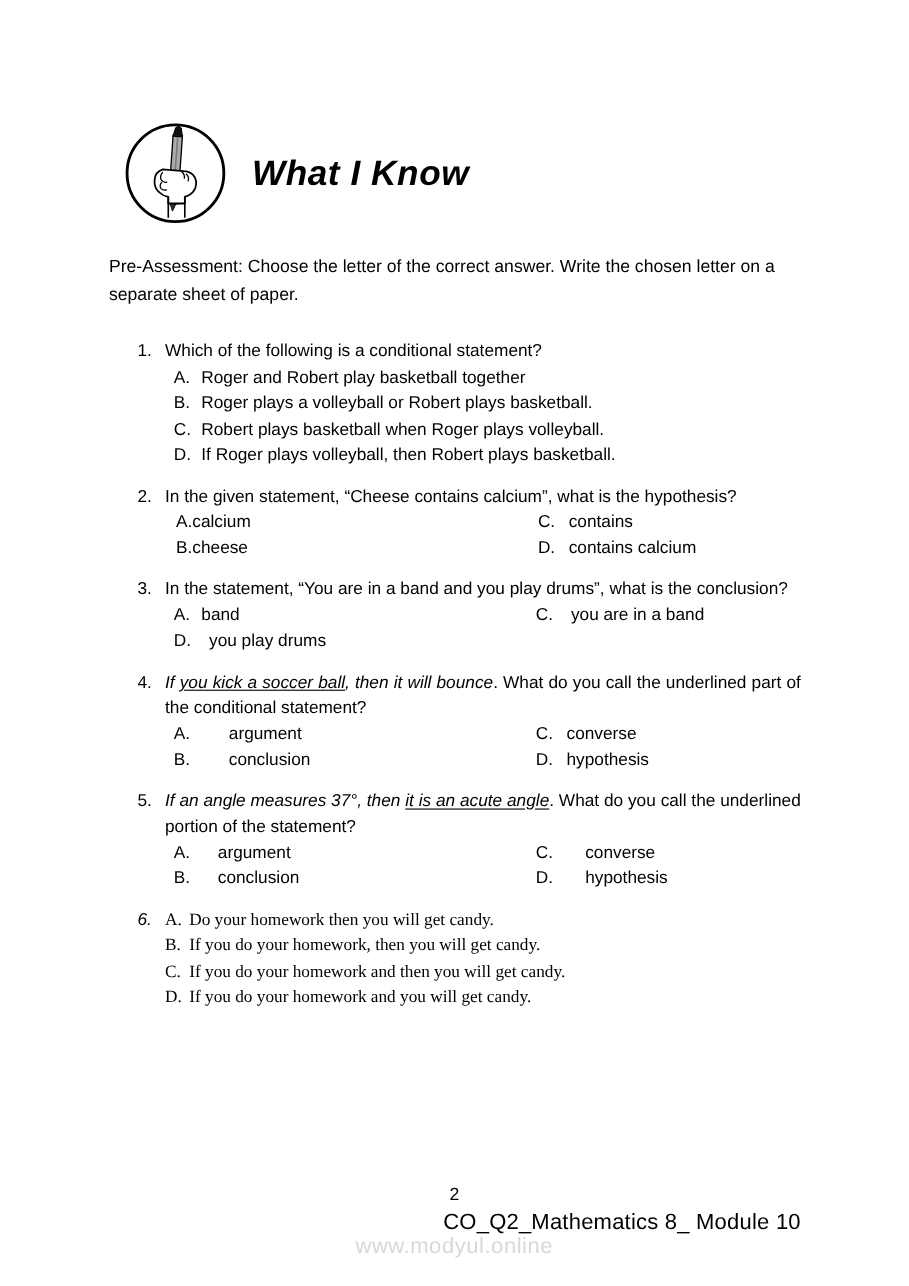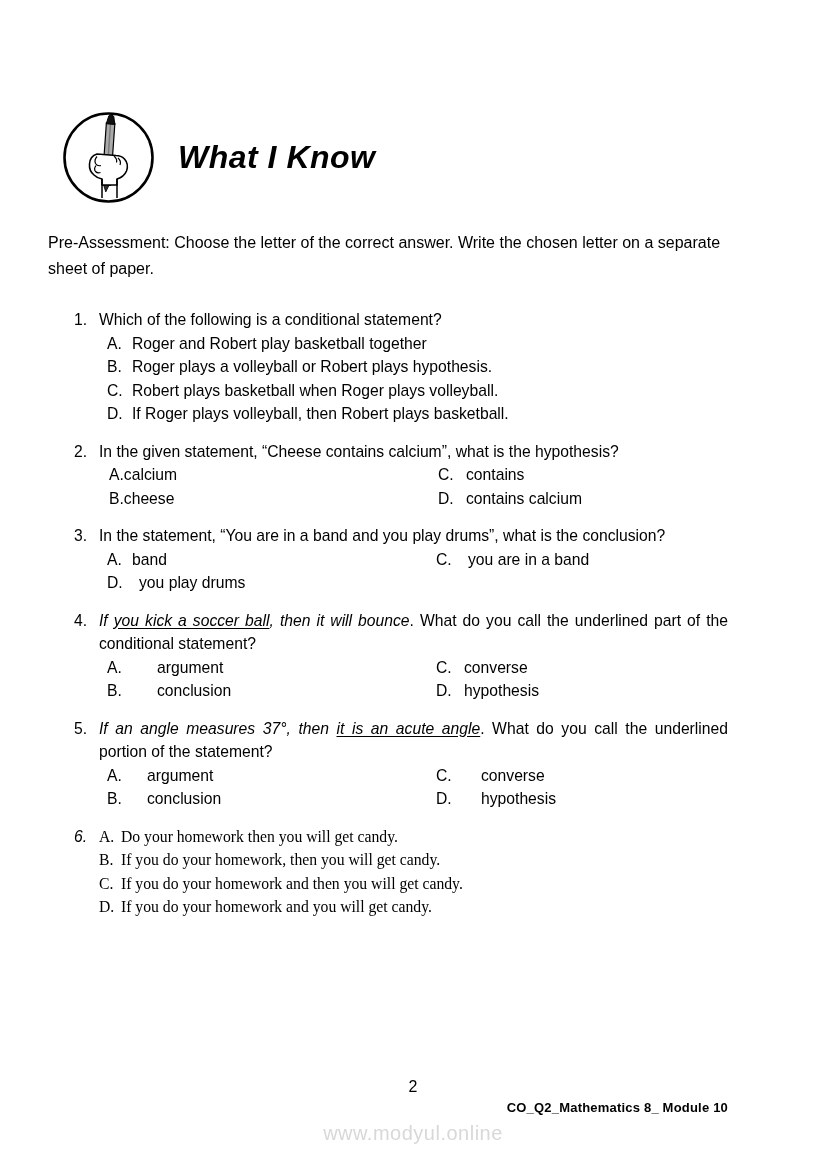--- a/index.html
+++ b/index.html
@@ -1,20 +1,20 @@
 <!DOCTYPE html>
 <html><head>
 <meta charset="utf-8">
 <style>
   * { margin:0; padding:0; box-sizing:border-box; }
   html,body { background:#fff; }
   body { font-family:"Liberation Sans", sans-serif; color:#000; }
   .page {
     position:relative; width:826px; height:1169px; background:#ffffff;
-    padding:110px 98px 0 48px; overflow:hidden;
+    padding:110px 98px 0 99px; overflow:hidden;
   }
   
   .hdr { display:flex; align-items:center; margin-left:13px; height:95px; }
   .hicon { width:95px; height:95px; flex:0 0 auto; }
   .htitle {
     font-size:32px; font-weight:bold; font-style:italic;
     margin-left:22px; letter-spacing:.5px;
   }
   
   .intro { margin-top:25px; font-size:16px; line-height:26px; }
@@ -36,21 +36,21 @@
   .lw0  { width:auto; }
   .lw22 { width:22px; }
   .lw25 { width:25px; }
   .lw28 { width:28px; }
   .lw32 { width:32px; }
   .lw40 { width:40px; }
   .lw45 { width:45px; }
   .lw50 { width:50px; }
   
   .pgnum { position:absolute; top:1078px; left:0; right:0; text-align:center; font-size:16px; }
-  .modcode { position:absolute; top:1100px; right:98px; font-size:13px; font-weight:bold; letter-spacing:.2px; }
+  .modcode { position:absolute; top:1100px; right:98px; font-size:20px; font-weight:normal; letter-spacing:.2px; }
   .watermark { position:absolute; top:1122px; left:0; right:0; text-align:center;
     font-size:20px; color:#d8d8d8; letter-spacing:.5px; }
 </style>
 </head>
 <body>
 
 <div class="page">
 
   <div class="hdr">
     <svg class="hicon" viewBox="0 0 95 95" aria-hidden="true">
@@ -75,21 +75,21 @@
 
   <p class="intro"><b>Pre-Assessment:</b> <span>Choose the letter of the correct answer. Write the chosen letter on a separate sheet of paper.</span></p>
 
   <div class="qs">
 
     <div class="question">
       <span class="qnum">1.</span>
       <div class="qstem"><span>Which of the following is a conditional statement?</span></div>
       <div class="opts1">
         <div class="opt"><span class="letter lw25">A.</span><span>Roger and Robert play basketball together</span></div>
-        <div class="opt"><span class="letter lw25">B.</span><span>Roger plays a volleyball or Robert plays hypothesis.</span></div>
+        <div class="opt"><span class="letter lw25">B.</span><span>Roger plays a volleyball or Robert plays basketball.</span></div>
         <div class="opt"><span class="letter lw25">C.</span><span>Robert plays basketball when Roger plays volleyball.</span></div>
         <div class="opt"><span class="letter lw25">D.</span><span>If Roger plays volleyball, then Robert plays basketball.</span></div>
       </div>
     </div>
 
     <div class="question">
       <span class="qnum">2.</span>
       <div class="qstem"><span>In the given statement, “Cheese contains calcium”, what is the hypothesis?</span></div>
       <div class="opts2" style="padding-left:10px">
         <div class="opt"><span class="letter lw0">A.</span><span>calcium</span></div>

